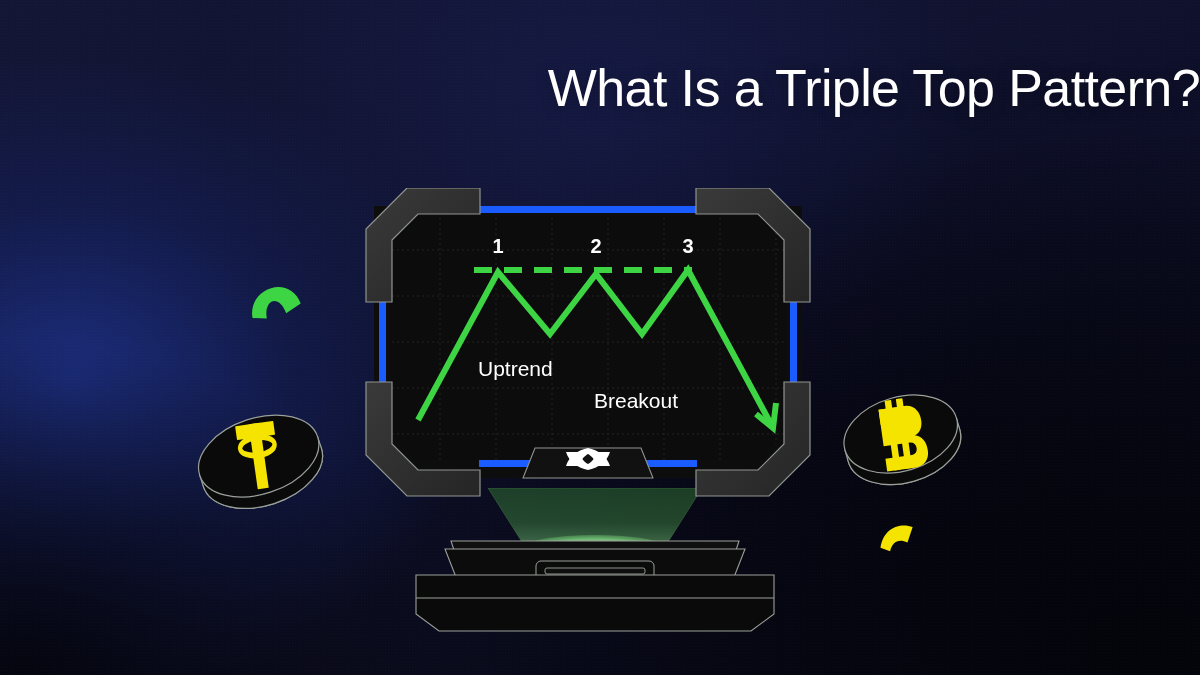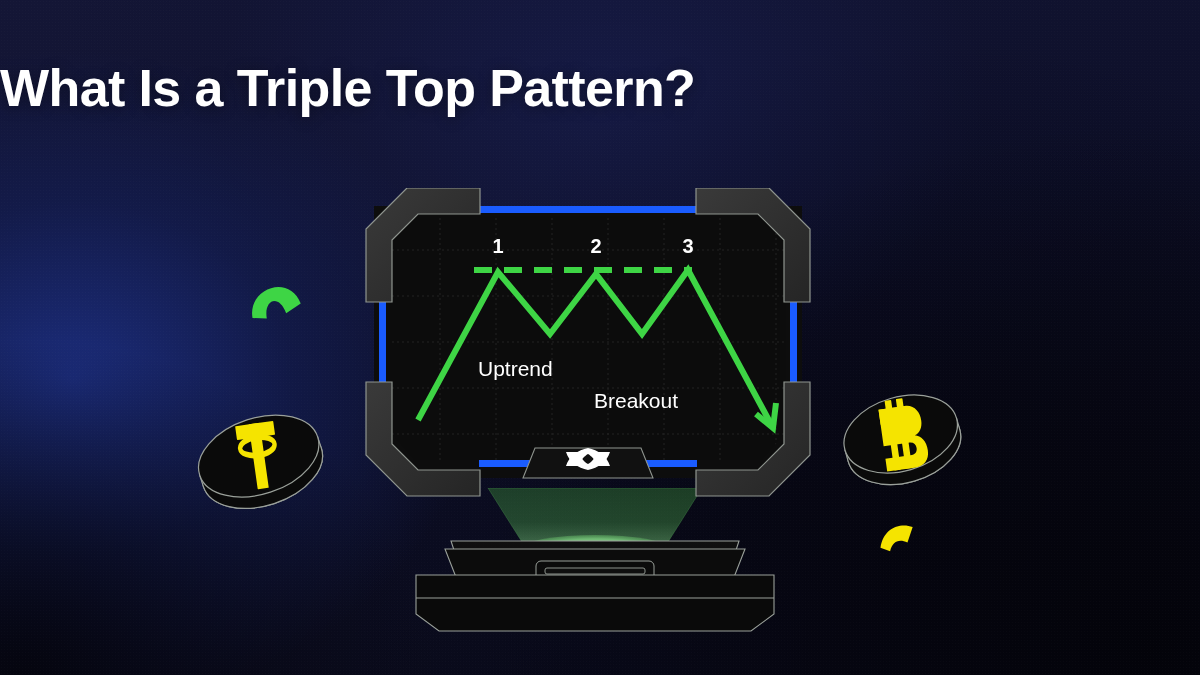--- a/index.html
+++ b/index.html
@@ -40,24 +40,24 @@
     opacity:0.16;
     background-image:
       radial-gradient(rgba(255,255,255,0.10) 0.5px, transparent 0.6px);
     background-size:3px 3px;
   }
 
   
   .title {
     position:absolute;
     left:0; right:0; top:60px;
-    text-align:left;
+    text-align:right;
     color:#ffffff;
     font-size:52px;
-    font-weight:bold;
+    font-weight:normal;
     letter-spacing:-0.6px;
     line-height:1.1;
     z-index:30;
     text-shadow:0 2px 14px rgba(0,0,0,0.35);
   }
 
   
   #monitor {
     position:absolute;
     left:352px; top:188px;

